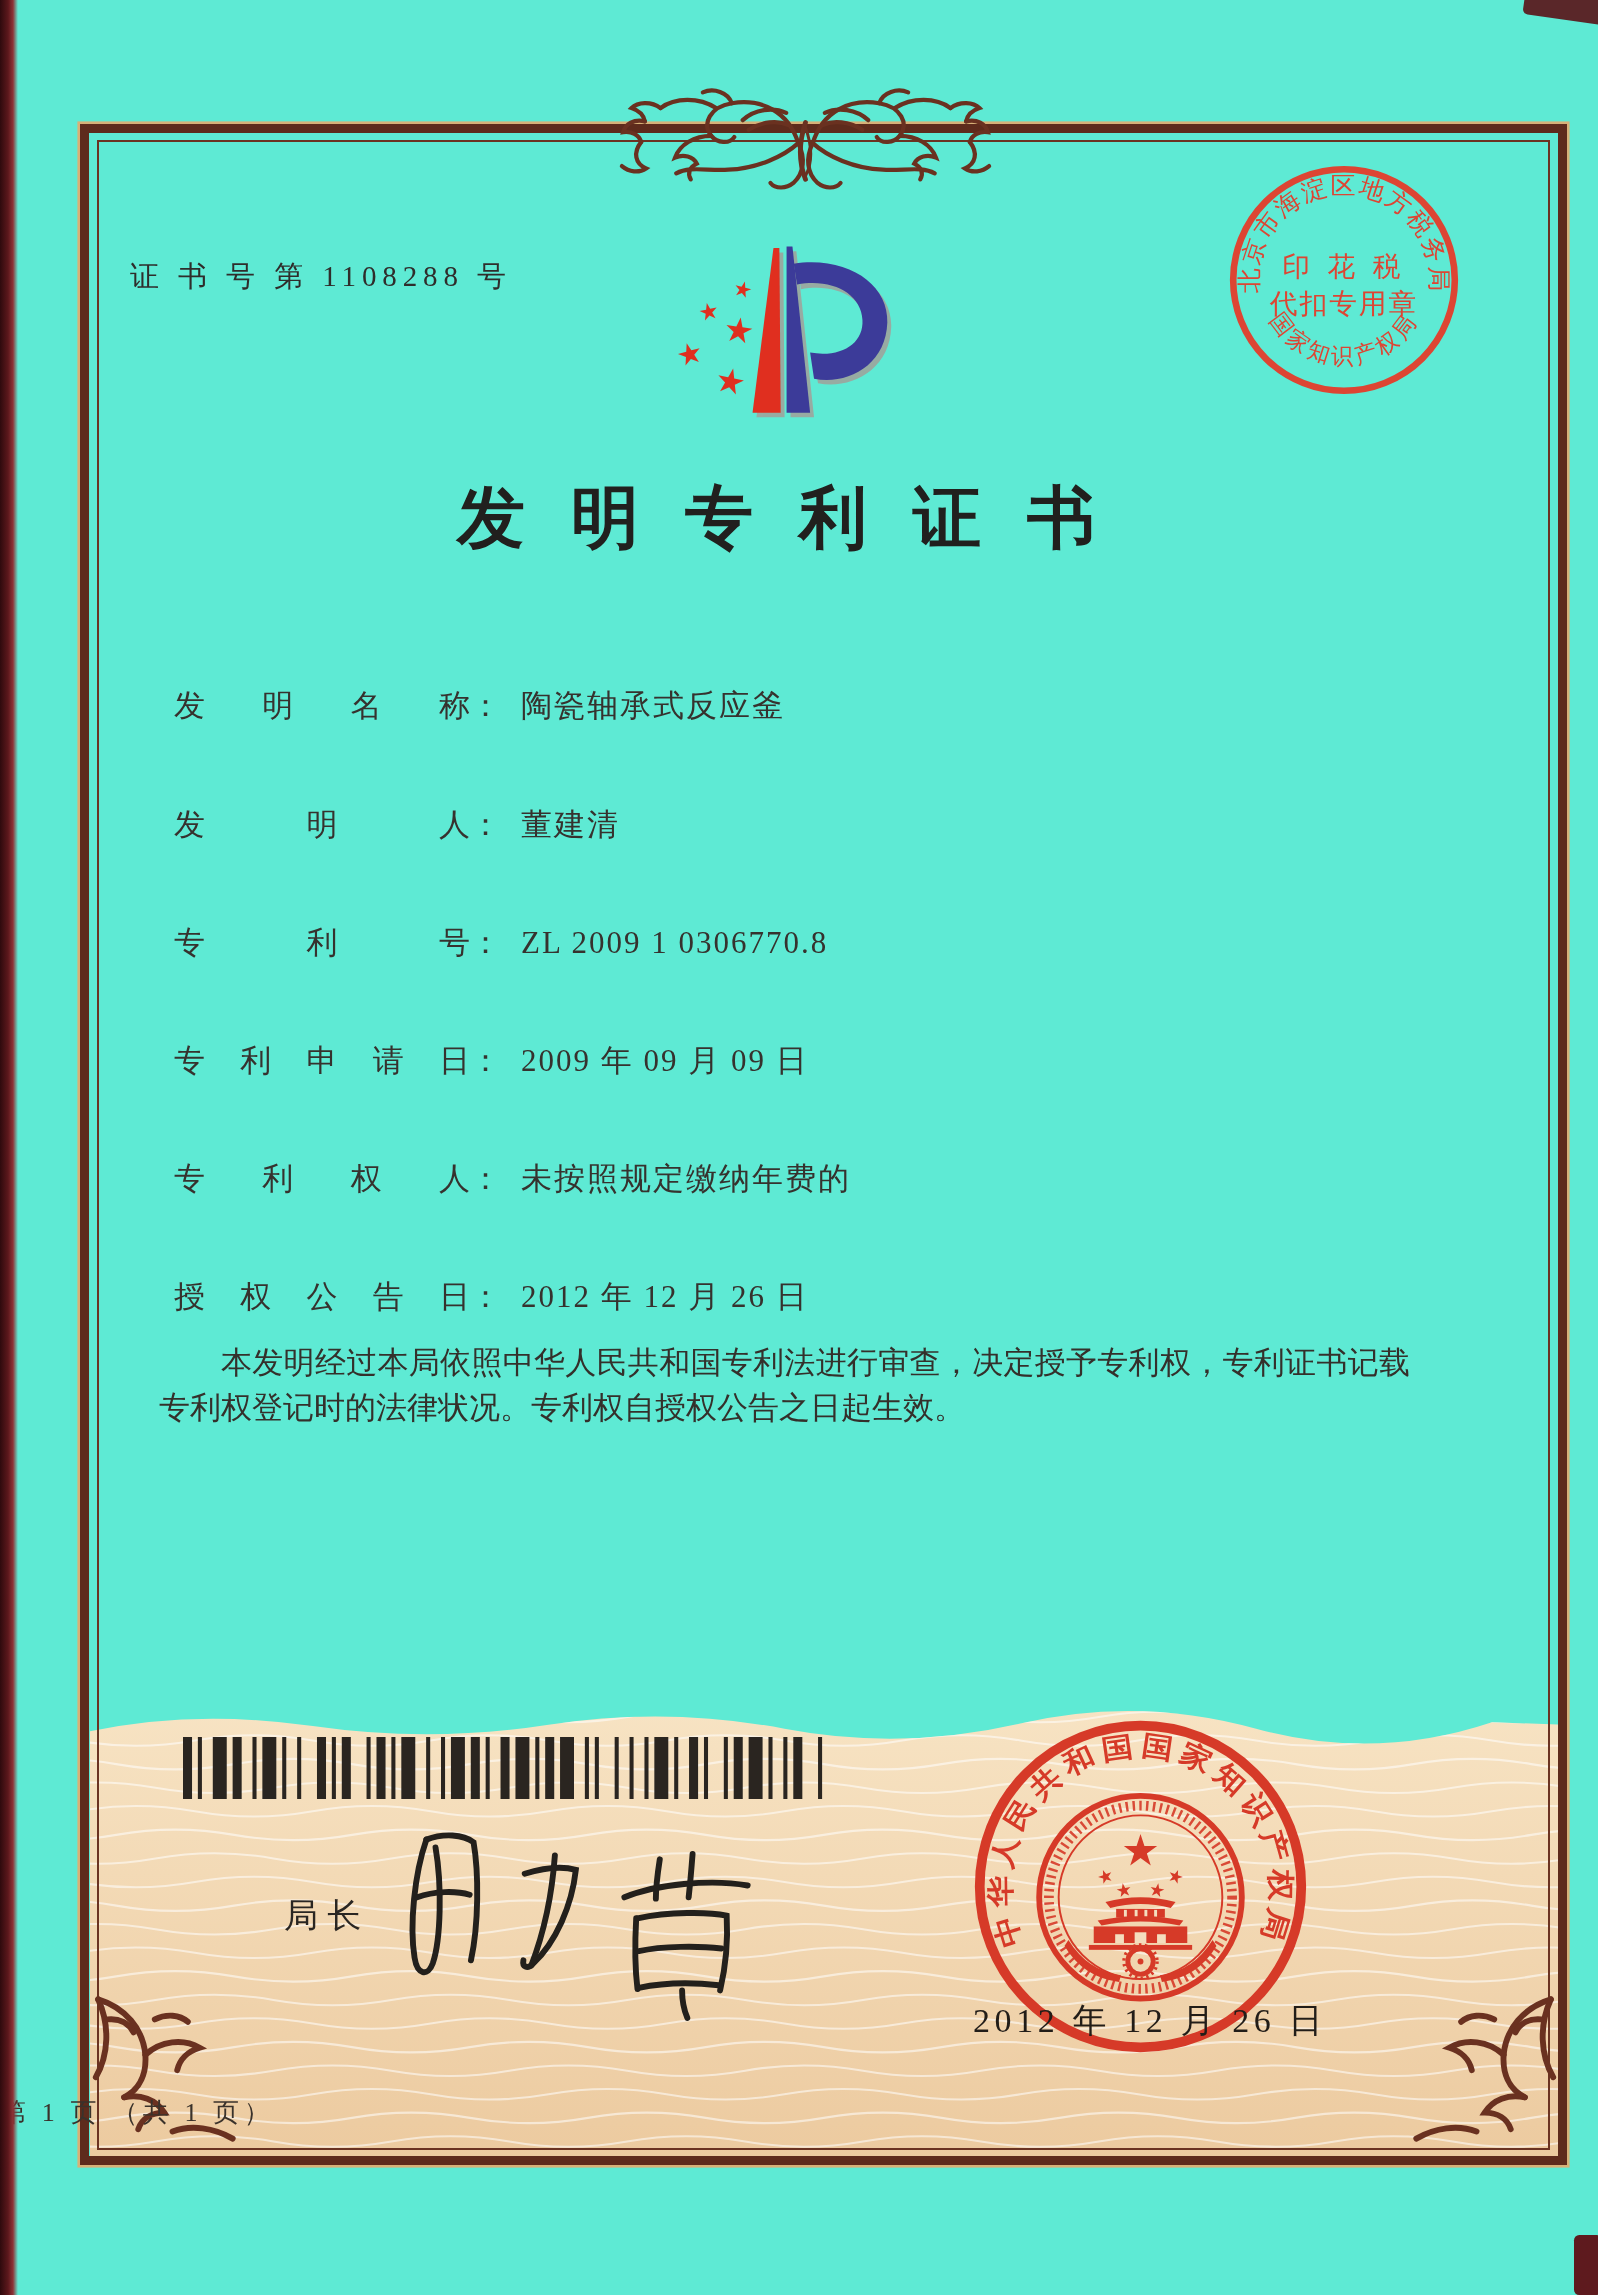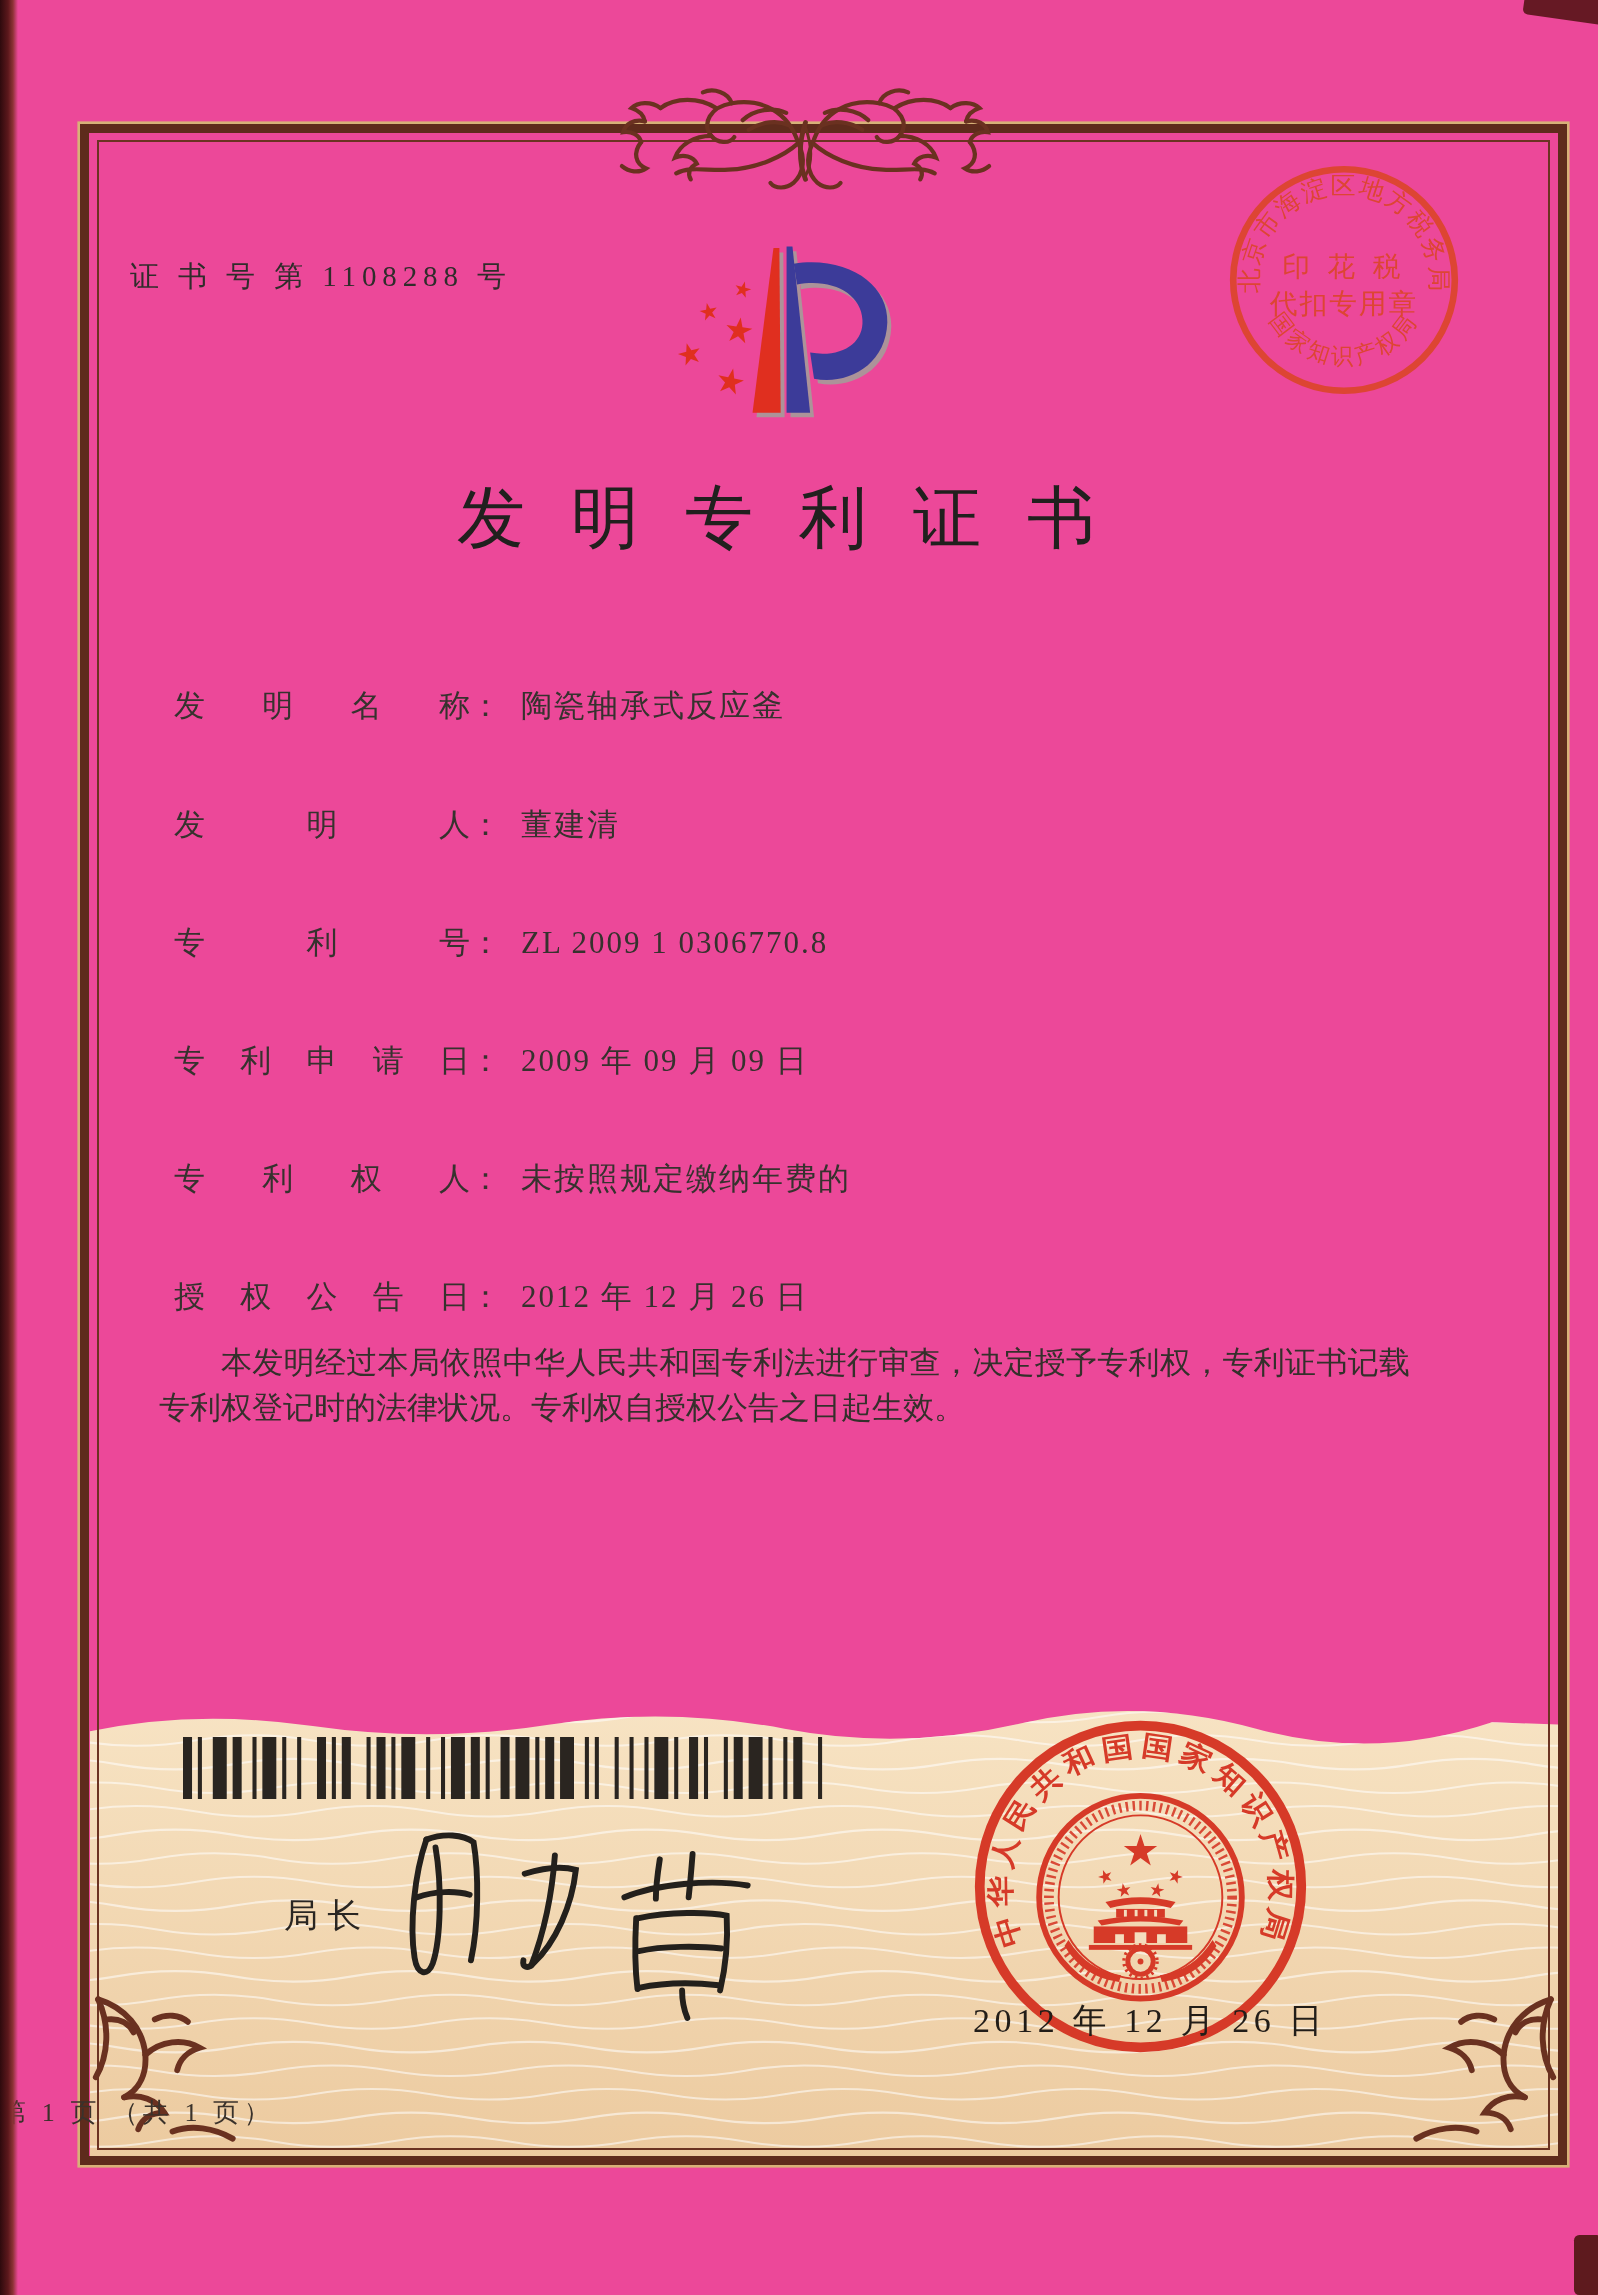--- a/index.html
+++ b/index.html
@@ -1,38 +1,38 @@
 <!DOCTYPE html>
 <html style="font-size:10.5px"><head>
 <meta charset="utf-8">
 <style>
   html,body{margin:0;padding:0;}
   body{width:1598px;height:2295px;background:#f3ece0;font-family:"Liberation Serif","DejaVu Serif",serif;}
-  .page{position:relative;width:1598px;height:2295px;background:#ec4899;overflow:hidden;}
+  .page{position:relative;width:1598px;height:2295px;background:#5eead4;overflow:hidden;}
 
   
   .edge-left{position:absolute;left:0;top:0;width:18.3px;height:2295px;
     background:linear-gradient(90deg,#2e0a0d 0%,#5c181c 45%,#8e3336 72%,rgba(142,51,54,0) 100%);}
   .edge-topright{position:absolute;left:1524px;top:-9.2px;width:86px;height:29px;background:#5a161a;
     transform:rotate(8deg);border-radius:5.2px;opacity:.92;}
   .edge-bottomright{position:absolute;left:1574px;top:2235px;width:27.5px;height:60px;background:#5e1a1e;border-radius:5.2px;}
 
   
   .band-svg{position:absolute;left:90px;top:1701px;width:1474px;height:459px;}
 
   
   .frame-outer{position:absolute;left:80px;top:124px;width:1487px;height:2041px;box-sizing:border-box;
     border:9.2px solid #5e2b1c;box-shadow:0 0 0 2.6px #d7b178;}
   .frame-inner{position:absolute;left:97px;top:140px;width:1453px;height:2010px;box-sizing:border-box;
     border:2.6px solid #6b3322;}
 
   .ornament{position:absolute;}
 
   .certno{position:absolute;left:130px;top:257px;font-size:29px;letter-spacing:5.9px;color:#2f2d2b;}
-  .title{position:absolute;left:0;top:473px;width:1598px;text-align:center;font-size:68px;font-weight:normal;
+  .title{position:absolute;left:0;top:473px;width:1598px;text-align:center;font-size:68px;font-weight:bold;
     letter-spacing:46px;color:#21201e;}
 
   .frow{position:absolute;left:174px;font-size:31px;color:#36322e;white-space:nowrap;}
   .jlabel{display:inline-flex;justify-content:space-between;width:296px;vertical-align:bottom;}
   .colon{display:inline-block;}
   .fval{margin-left:20px;letter-spacing:2px;}
 
   .bodytext{position:absolute;left:159px;top:1340px;width:1251px;font-size:31px;line-height:45px;
     color:#34302b;text-align:justify;}
   .bodytext p{margin:0 0 3.9px 0;text-indent:2em;}

